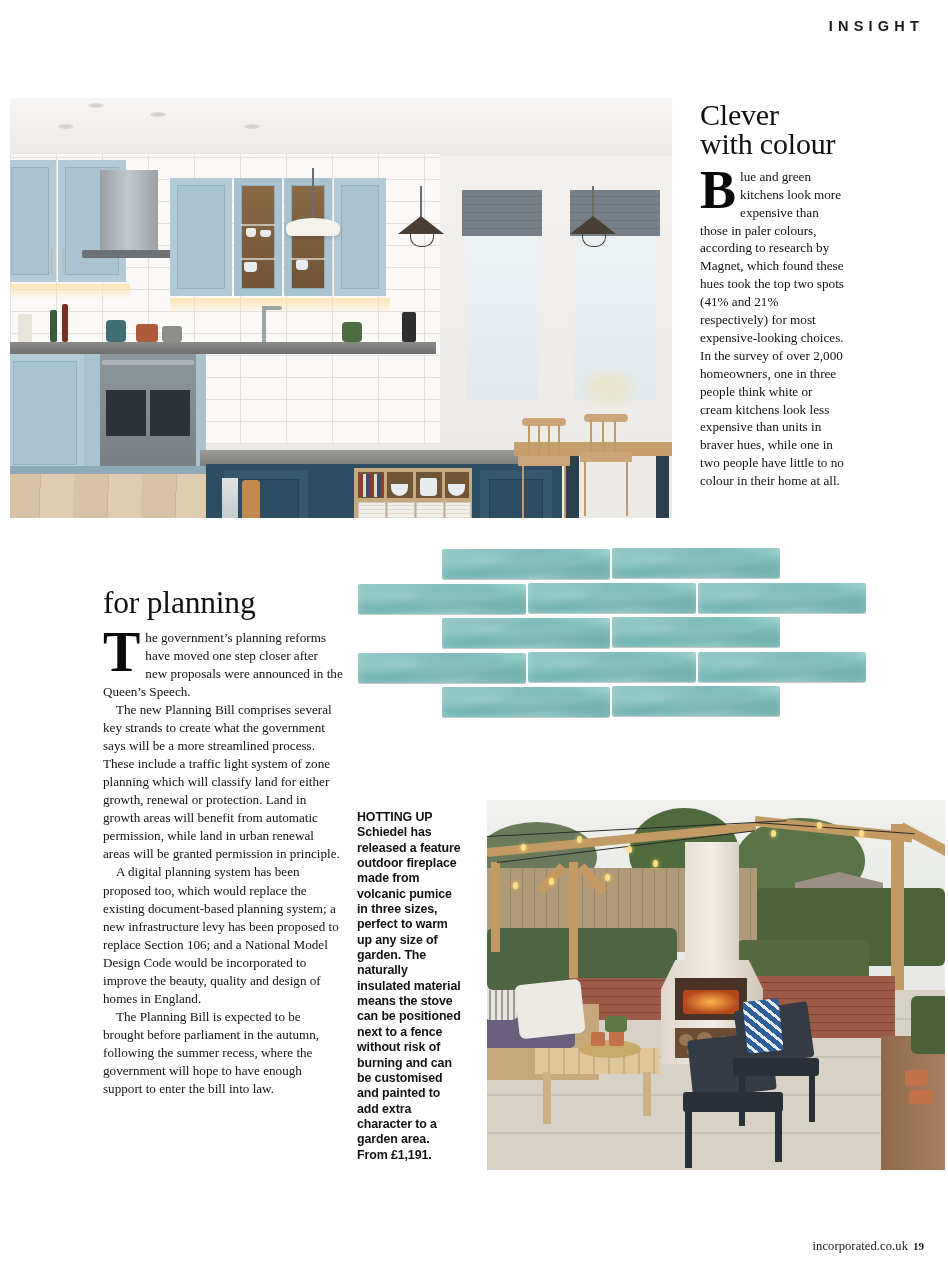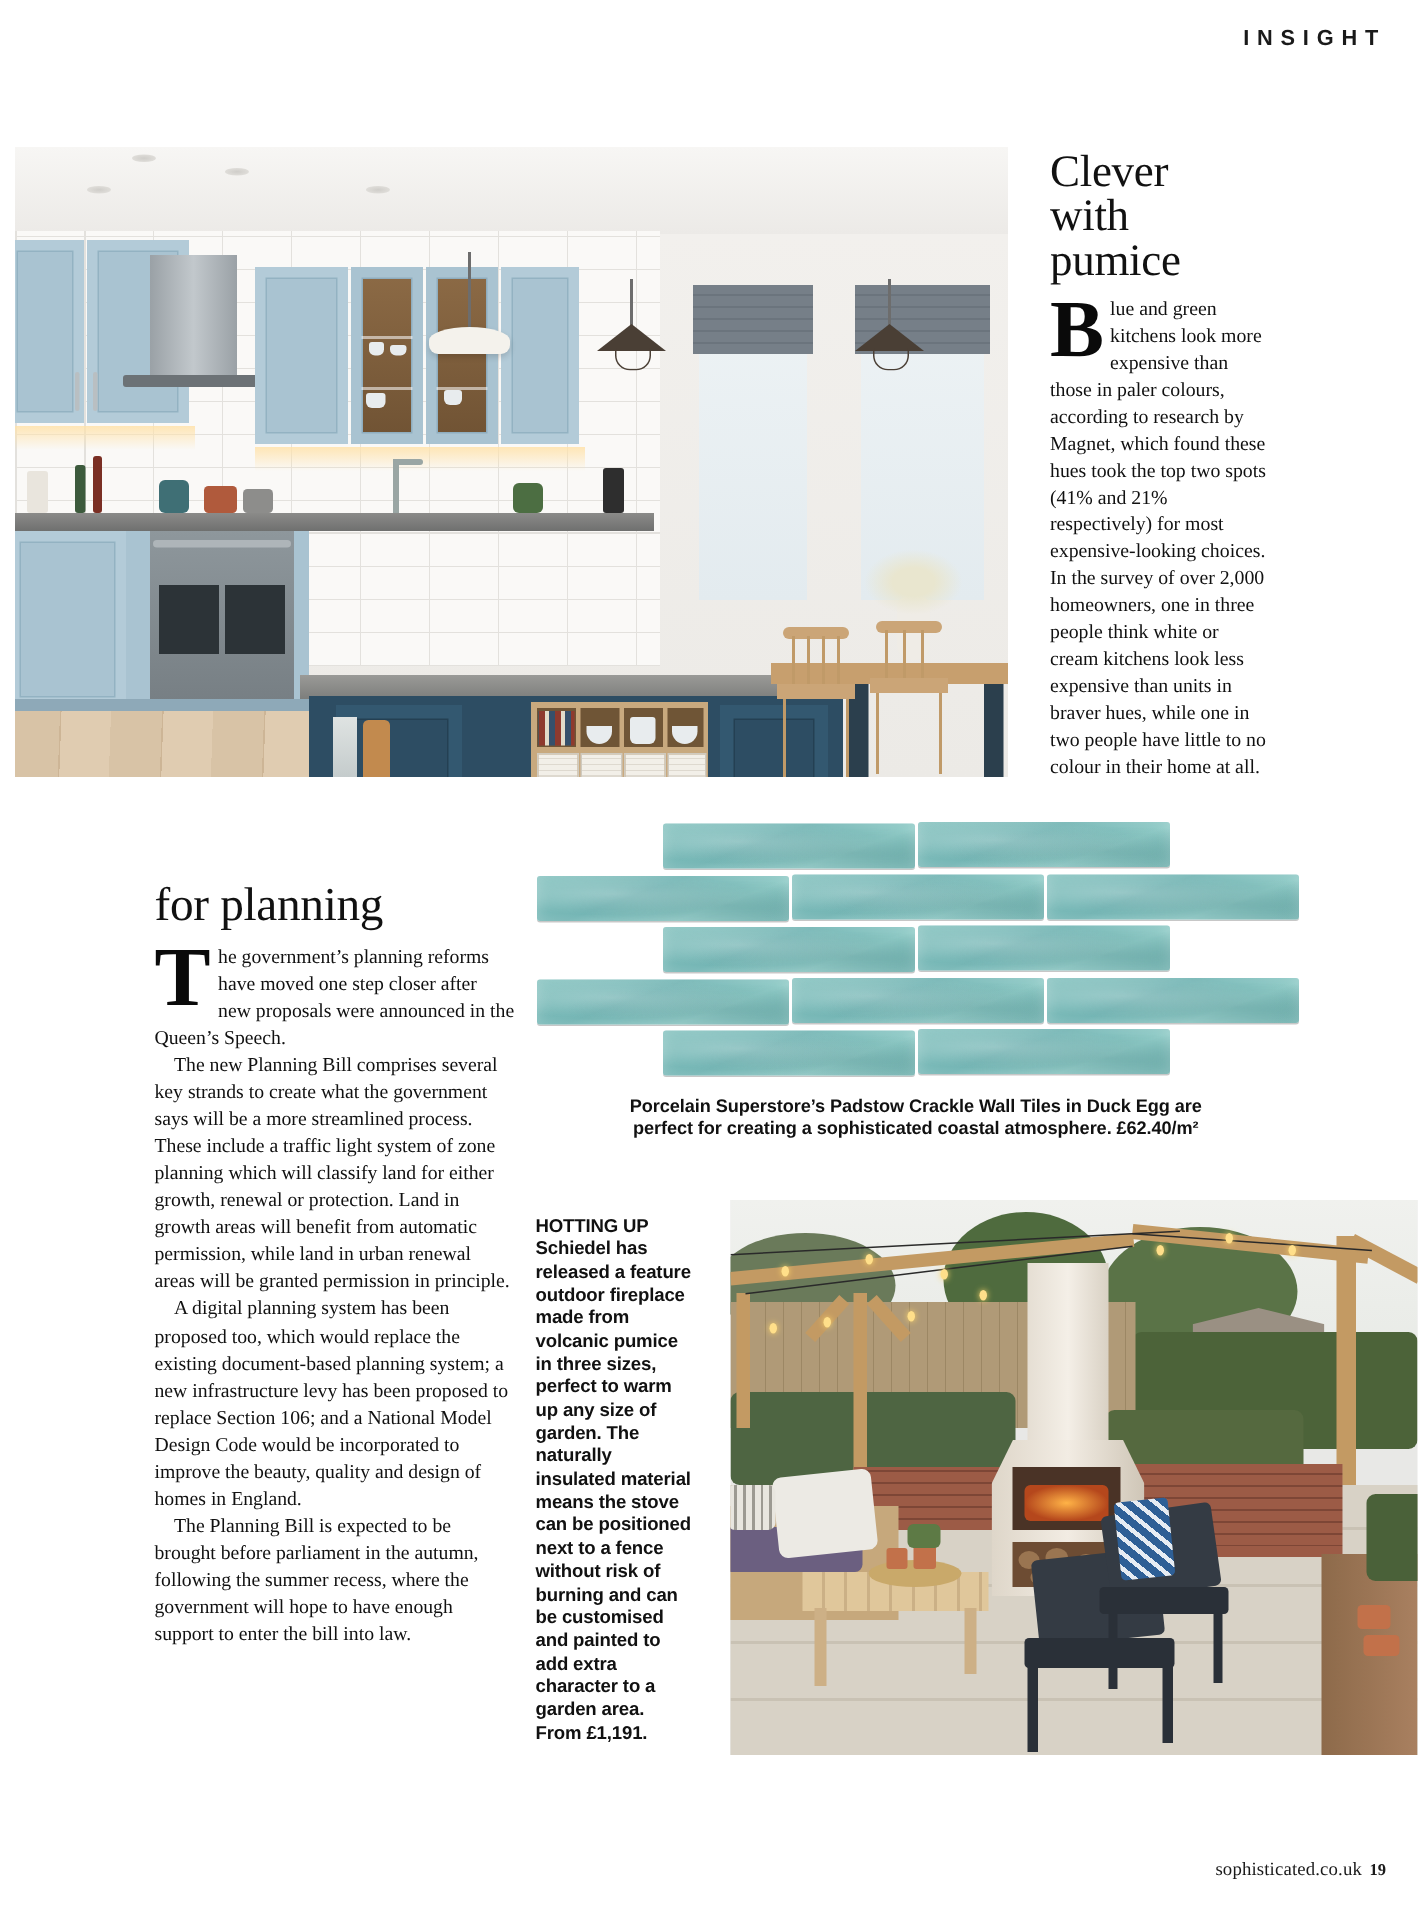--- a/index.html
+++ b/index.html
@@ -322,21 +322,21 @@
     <div class="k-chairspindle" style="left:592px;top:322px;height:34px;"></div>
     <div class="k-chairspindle" style="left:604px;top:322px;height:34px;"></div>
     <div class="k-chairback" style="left:570px;top:354px;width:52px;height:10px;"></div>
     <div class="k-chairspindle" style="left:574px;top:364px;height:54px;"></div>
     <div class="k-chairspindle" style="left:616px;top:364px;height:54px;"></div>
   </div>
 
   <div id="clever-block">
     <div class="headline" id="clever-head">
       <span>Clever</span>
-      <span class="l2">with pumice</span>
+      <span class="l2">with colour</span>
     </div>
     <div class="bodycol" id="clever-body">
       <span class="dropcap">B</span><span>lue and green kitchens look more expensive than those in paler colours, according to research by Magnet, which found these hues took the top two spots (41% and 21% respectively) for most expensive-looking choices. In the survey of over 2,000 homeowners, one in three people think white or cream kitchens look less expensive than units in braver hues, while one in two people have little to no colour in their home at all.</span>
     </div>
   </div>
 
   <div id="planning-block">
     <div class="headline" id="planning-head">
       <span class="l2">for planning</span>
     </div>
@@ -361,21 +361,20 @@
     <div class="tile" style="left:262px;top:72px;width:168px;"></div>
 
     <div class="tile" style="left:8px;top:108px;width:168px;"></div>
     <div class="tile" style="left:178px;top:107px;width:168px;"></div>
     <div class="tile" style="left:348px;top:107px;width:168px;"></div>
 
     <div class="tile" style="left:92px;top:142px;width:168px;"></div>
     <div class="tile" style="left:262px;top:141px;width:168px;"></div>
   </div>
 
-  <div id="tile-caption">Porcelain Superstore’s Padstow Crackle Wall Tiles in Duck Egg are perfect for creating a sophisticated coastal atmosphere. £62.40/m²</div>
 
   <div id="hotting-block">
     <span class="kicker">HOTTING UP</span><span>Schiedel has released a feature outdoor fireplace made from volcanic pumice in three sizes, perfect to warm up any size of garden. The naturally insulated material means the stove can be positioned next to a fence without risk of burning and can be customised and painted to add extra character to a garden area. From £1,191.</span>
   </div>
 
   <div class="photo" id="garden-photo">
     <div class="g-sky"></div>
 
     <div class="g-tree" style="left:142px;top:8px;width:110px;height:90px;background:#4f6b3e;"></div>
     <div class="g-tree" style="left:248px;top:18px;width:130px;height:86px;background:#5a7347;"></div>
@@ -451,16 +450,16 @@
     <div style="position:absolute;left:322px;top:274px;width:6px;height:48px;background:#2a3038;"></div>
     <div class="g-bluecush" style="left:258px;top:200px;width:36px;height:52px;background:repeating-linear-gradient(45deg,#2e5f96 0 5px,#e6ecf3 5px 8px);transform:rotate(-6deg);"></div>
 
     <div class="g-bench" style="left:394px;top:236px;width:64px;height:134px;background:linear-gradient(90deg,#8d6a4a,#a98060);"></div>
     <div class="g-pot" style="left:418px;top:270px;width:22px;height:16px;border-radius:3px;"></div>
     <div class="g-pot" style="left:422px;top:290px;width:24px;height:14px;border-radius:3px;"></div>
     <div class="g-hedge" style="left:424px;top:196px;width:40px;height:58px;background:#4a6139;"></div>
   </div>
 
   <div class="folio">
-    <span class="site">sophisticated.co.uk</span><span class="pg">19</span>
+    <span class="site">incorporated.co.uk</span><span class="pg">19</span>
   </div>
 
 </div>
 
 </body></html>

